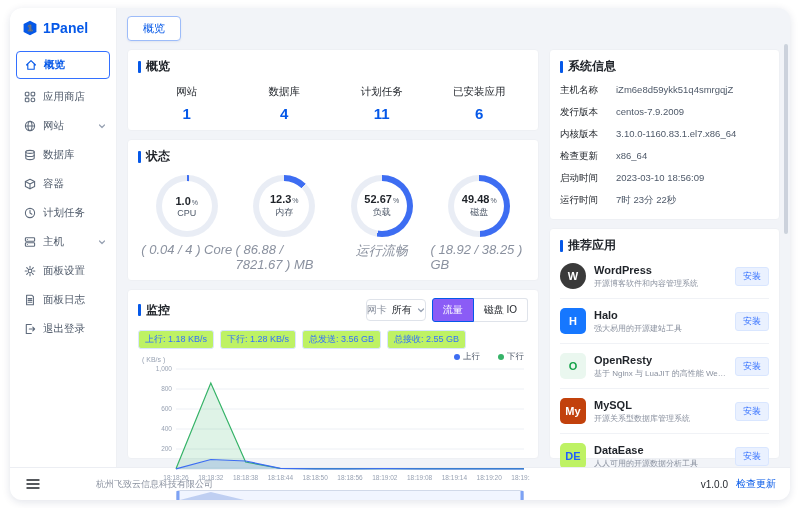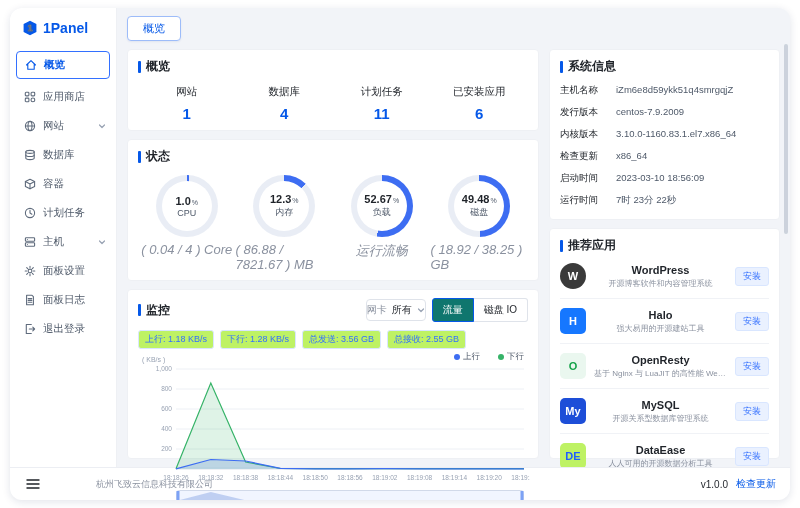--- a/index.html
+++ b/index.html
@@ -59,21 +59,21 @@
   .m-head{display:flex;align-items:center;}
   .m-controls{margin-left:auto;display:flex;align-items:center;gap:6px;}
   .nic{display:flex;align-items:center;gap:5px;border:1px solid #dfe3ea;border-radius:4px;
        padding:3px 0;font-size:10px;background:#fff;cursor:pointer;}
   .nic-label{color:#8a919f;}
   .btn-group{display:flex;}
   .btn{font-size:10px;padding:4px 10px;border:1px solid #dfe3ea;background:#fff;
        color:#1f2329;cursor:pointer;}
   .btn.first{border-radius:3px 0 0 3px;}
   .btn.last{border-radius:0 3px 3px 0;border-left:none;}
-  .btn.primary{background:#0f766e;border-color:#0558e8;color:#fff;}
+  .btn.primary{background:#8b5cf6;border-color:#0558e8;color:#fff;}
   .badges{display:flex;gap:6px;margin-top:8px;}
   .badge{font-size:9px;color:#3370ff;background:#bef264;border:1px solid #d9e6ff;
          border-radius:3px;padding:2px 6px;white-space:nowrap;}
   .chart-zone{position:relative;margin-top:4px;flex:1;min-height:0;}
   .legend{position:absolute;top:-2px;right:4px;display:flex;gap:10px;align-items:center;
           font-size:8.5px;color:#4e5969;cursor:pointer;}
   .legend-item{display:flex;align-items:center;gap:3px;padding-left:8px;}
   .dot{width:6px;height:6px;border-radius:50%;}
   .tick{font-size:6.5px;fill:#98a2b3;}
   .ylab{font-size:7px;fill:#98a2b3;}
@@ -83,21 +83,21 @@
   .sys-row{display:flex;font-size:9.5px;padding:4.5px 0;align-items:flex-start;}
   .sys-lab{width:56px;color:#1f2329;flex:none;}
   .sys-val{color:#4e5969;flex:1;word-break:break-all;}
   .apps-card{flex:1;display:flex;flex-direction:column;min-height:0;}
   .apps-list{flex:1;display:flex;flex-direction:column;}
   .app-row{flex:1;display:flex;align-items:center;gap:8px;padding:5px 0;
            border-bottom:1px solid #f0f2f6;min-height:34px;}
   .app-row.last{border-bottom:none;}
   .app-icon{width:26px;height:26px;border-radius:5px;display:flex;align-items:center;
             justify-content:center;font-weight:bold;font-size:11px;flex:none;}
-  .app-info{flex:1;min-width:0;text-align:center;}
+  .app-info{flex:1;min-width:0;}
   .app-name{font-size:11px;font-weight:bold;color:#1f2329;}
   .app-desc{font-size:8px;color:#8a919f;margin-top:2px;white-space:nowrap;overflow:hidden;
             text-overflow:ellipsis;}
   .install-btn{font-size:9px;color:#3370ff;background:#eaf1ff;border:1px solid #d9e6ff;
             border-radius:3px;padding:2px 7px;cursor:pointer;flex:none;}
   
   .footer{height:32px;background:#fff;border-top:1px solid #eceef3;display:flex;
           align-items:center;padding:0 14px 0 16px;flex:none;}
   .hamburger{display:flex;cursor:pointer;}
   .company{color:#8a919f;font-size:9px;margin-left:56px;}
@@ -445,21 +445,21 @@
               </div>
               <div class="app-row">
                 <span class="app-icon" style="background: rgb(234, 247, 239); color: rgb(22, 163, 74);">O</span>
                 <span class="app-info">
                     <span class="app-name" style="display:block">OpenResty</span>
                     <span class="app-desc" style="display:block">基于 Nginx 与 LuaJIT 的高性能 Web 平台</span>
                   </span>
                 <button class="install-btn">安装</button>
               </div>
               <div class="app-row">
-                <span class="app-icon" style="background: #1d4ed8; color: rgb(255, 255, 255);">My</span>
+                <span class="app-icon" style="background: #c2410c; color: rgb(255, 255, 255);">My</span>
                 <span class="app-info">
                     <span class="app-name" style="display:block">MySQL</span>
                     <span class="app-desc" style="display:block">开源关系型数据库管理系统</span>
                   </span>
                 <button class="install-btn">安装</button>
               </div>
               <div class="app-row last">
                 <span class="app-icon" style="background: #bef264; color: rgb(31, 95, 255);">DE</span>
                 <span class="app-info">
                     <span class="app-name" style="display:block">DataEase</span>

